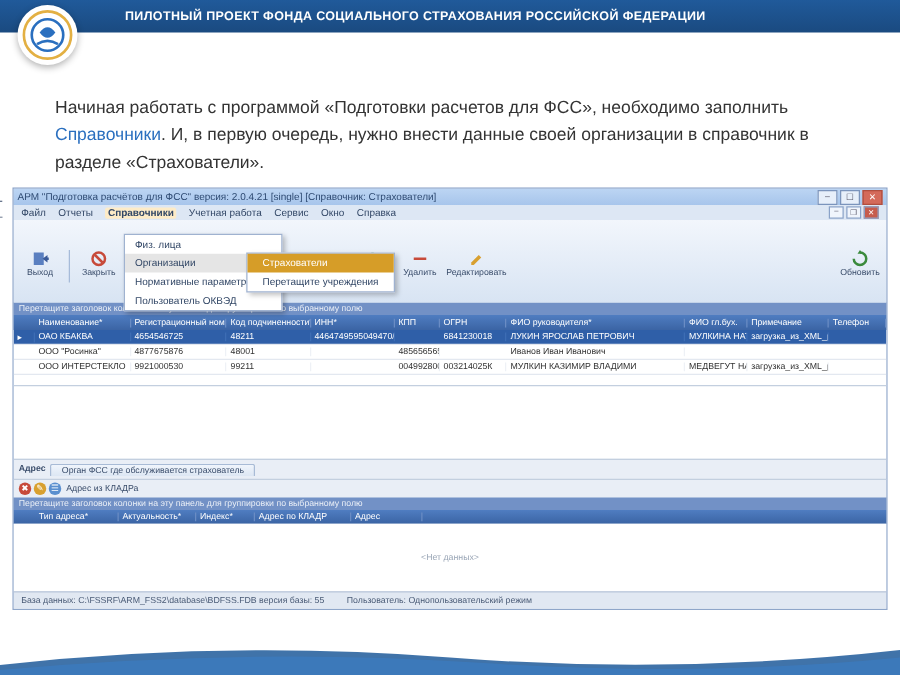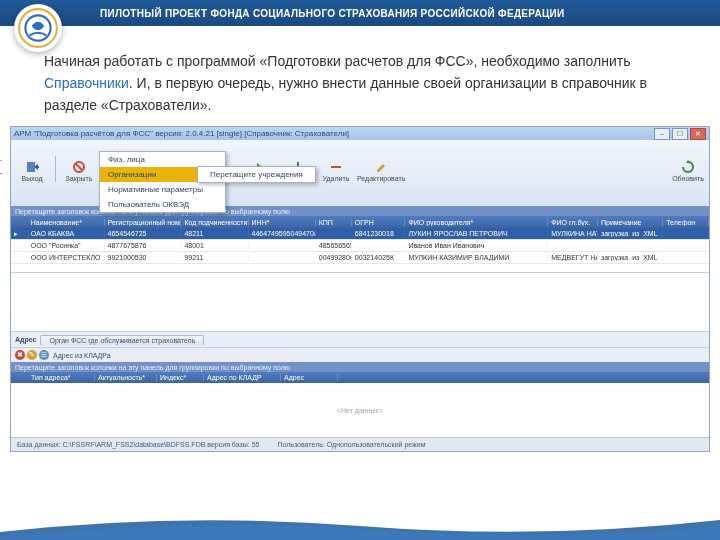--- a/index.html
+++ b/index.html
@@ -1,38 +1,38 @@
 <!DOCTYPE html>
 <html><head>
 <meta charset="utf-8">
 <style>
 html,body{margin:0;padding:0;width:720px;height:540px;font-family:Arial,sans-serif;background:#fff;overflow:hidden}
 .slide{position:relative;width:720px;height:540px}
 .topbar{height:26px;background:linear-gradient(#205a9a,#1a4a80);color:#fff;display:flex;align-items:center;font-size:10px;font-weight:bold;letter-spacing:.3px}
 .logo{width:48px;height:48px;position:absolute;top:4px;left:14px;border-radius:50%;background:#fff;box-shadow:0 2px 6px rgba(0,0,0,.3);display:flex;align-items:center;justify-content:center}
 .logo svg{width:42px;height:42px}
 .topbar-text{margin-left:100px}
-.textblock{margin:24px 44px 10px 44px;font-size:14px;line-height:22px;color:#333;font-family:Arial,sans-serif}
+.textblock{margin:48px 44px 10px 44px;font-size:14px;line-height:22px;color:#333;font-family:Arial,sans-serif}
 .link{color:#2a6fbf}
 .screenshot{margin:0 10px;border:1px solid #8fa6c9;font-size:8px;color:#333;background:#e9eef6}
 .win-title{background:linear-gradient(#bcd5f3,#a7c5eb);height:13px;display:flex;align-items:center;justify-content:space-between;padding:0 3px;font-size:8px;color:#2e4a72}
 .win-btns{display:flex;gap:2px}
 .win-btn{width:14px;height:10px;border:1px solid #7b94bc;background:#e7effa;font-size:7px;display:flex;align-items:center;justify-content:center;color:#556}
 .win-btn.cl{background:#d46a5a;color:#fff;border-color:#b04e3f}
 .menubar{background:#dde7f4;height:12px;display:flex;align-items:center;gap:10px;padding:0 6px;font-size:8px;color:#324766;position:relative}
 .mi-btns{display:flex;gap:2px;margin-left:auto}
 .mi-btn{width:10px;height:8px;border:1px solid #8aa2c8;background:#f0f5fc;font-size:6px;text-align:center;color:#556}
 .mi-btn.cl{background:#c65c4d;color:#fff}
-.toolbar{background:linear-gradient(#f2f6fc,#d8e4f3);height:34px;display:flex;align-items:flex-start;padding:16px 4px;gap:4px;position:relative}
+.toolbar{background:linear-gradient(#f2f6fc,#d8e4f3);height:34px;display:flex;align-items:flex-end;padding:16px 4px;gap:4px;position:relative}
 .tbtn{display:flex;flex-direction:column;align-items:center;justify-content:center;font-size:7px;color:#3a4d6b;gap:1px;min-width:34px;height:30px;position:relative}
 .tbtn .ic{width:14px;height:14px;display:flex;align-items:center;justify-content:center}
 .vsep{width:1px;height:26px;background:#a6bbd9;margin:0 2px}
 .dropdown{position:absolute;top:11px;left:88px;background:#fff;border:1px solid #9fb2d0;box-shadow:2px 2px 4px rgba(0,0,0,.25);font-size:8px;z-index:5}
 .dd-item{padding:3px 22px 3px 8px;color:#324766;position:relative;white-space:nowrap}
-.dd-item.hov{background:#eab308}
+.dd-item.hov{background:#e5e5e5}
 .dd-item .arr{position:absolute;right:4px;top:3px;font-size:7px;color:#556}
 .submenu{position:absolute;top:26px;left:186px;background:#fff;border:1px solid #9fb2d0;box-shadow:2px 2px 4px rgba(0,0,0,.25);font-size:8px;z-index:6}
 .sm-item{padding:3px 12px;color:#324766;white-space:nowrap}
 .sm-item.sel{background:#d69d28;color:#fff}
 .gridhdr{background:linear-gradient(#4f7dc1,#3b64a4);color:#fff;font-size:7px;height:12px;display:flex;align-items:center}
 .gh-cell{border-right:1px solid #6a8cc4;padding:0 3px;overflow:hidden;white-space:nowrap}
 .gh-drag{background:#7291c6;color:#e9eef6;font-size:7px;height:10px;display:flex;align-items:center;padding:0 4px}
 .grid-body{background:#fff;height:44px;overflow:hidden;position:relative}
 .grow{display:flex;font-size:7px;height:11px;align-items:center;border-bottom:1px solid #e3e8f0}
 .grow.sel{background:#2f5fa8;color:#fff}
@@ -73,20 +73,34 @@
 <div class="screenshot">
   <div class="win-title">
     <span>АРМ "Подготовка расчётов для ФСС"   версия: 2.0.4.21  [single]   [Справочник: Страхователи]</span>
     <div class="win-btns">
       <div class="win-btn">–</div>
       <div class="win-btn">☐</div>
       <div class="win-btn cl">✕</div>
     </div>
   </div>
 
+  <div class="menubar">
+    <span>Файл</span>
+    <span>Отчеты</span>
+    <span class="hlmenu">Справочники</span>
+    <span>Учетная работа</span>
+    <span>Сервис</span>
+    <span>Окно</span>
+    <span>Справка</span>
+    <div class="mi-btns">
+      <div class="mi-btn">–</div>
+      <div class="mi-btn">❐</div>
+      <div class="mi-btn cl">✕</div>
+    </div>
+  </div>
 
   <div class="toolbar">
     <div class="tbtn">
           <span class="ic">
             <svg width="14" height="14">
               <rect x="2" y="2" width="8" height="10" fill="#5a7fc0"></rect>
               <path d="M9 7 l4 -3 v2 h2 v2 h-2 v2 z" fill="#3a5a98"></path>
             </svg>
           </span>
           <span>Выход</span>
@@ -174,20 +188,21 @@
           <span>Обновить</span>
         </div>
 
     <div class="dropdown">
       <div class="dd-item">Физ. лица</div>
       <div class="dd-item hov"><span>Организации</span><span class="arr">▸</span></div>
       <div class="dd-item">Нормативные параметры</div>
       <div class="dd-item">Пользователь ОКВЭД</div>
     </div>
     <div class="submenu">
+      <div class="sm-item sel">Страхователи</div>
       <div class="sm-item">Перетащите учреждения</div>
     </div>
   </div>
 
   <div class="gh-drag">Перетащите заголовок колонки на эту панель для группировки по выбранному полю</div>
   <div class="gridhdr">
     <div class="gh-cell" style="width:10px"></div>
     <div class="gh-cell cw1">Наименование*</div>
     <div class="gh-cell cw1">Регистрационный номер*</div>
     <div class="gh-cell cw2">Код подчиненности*</div>

